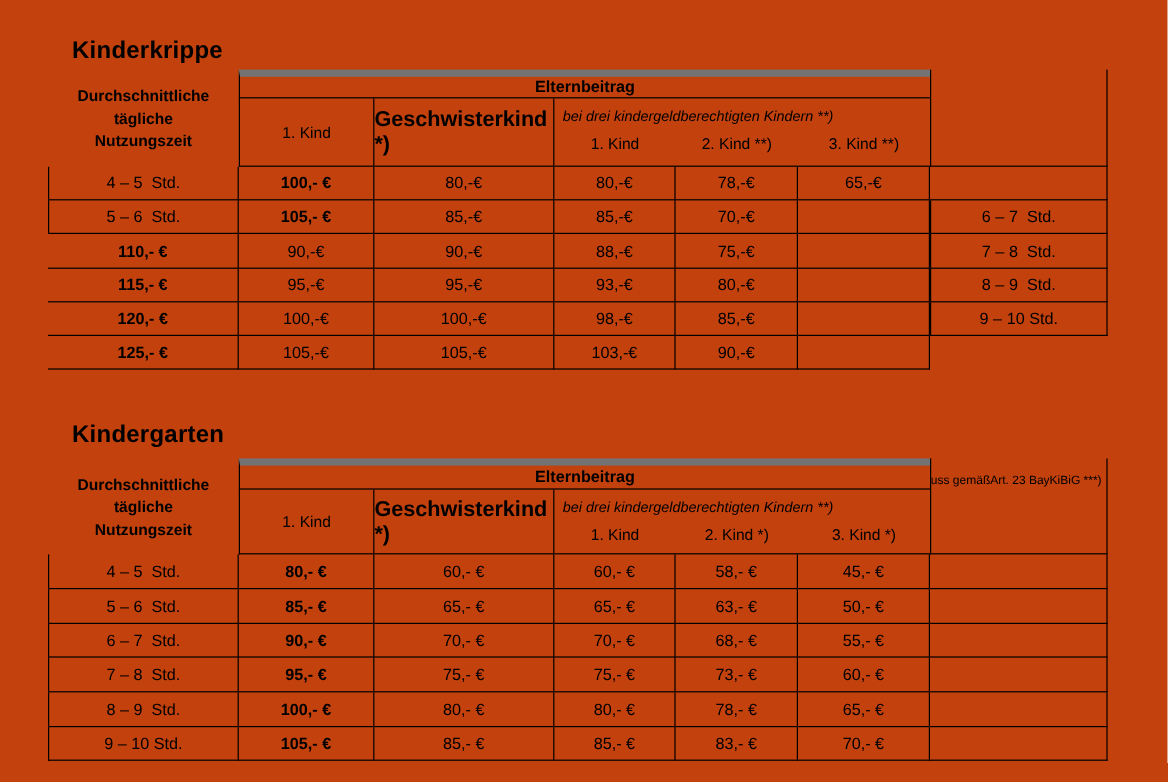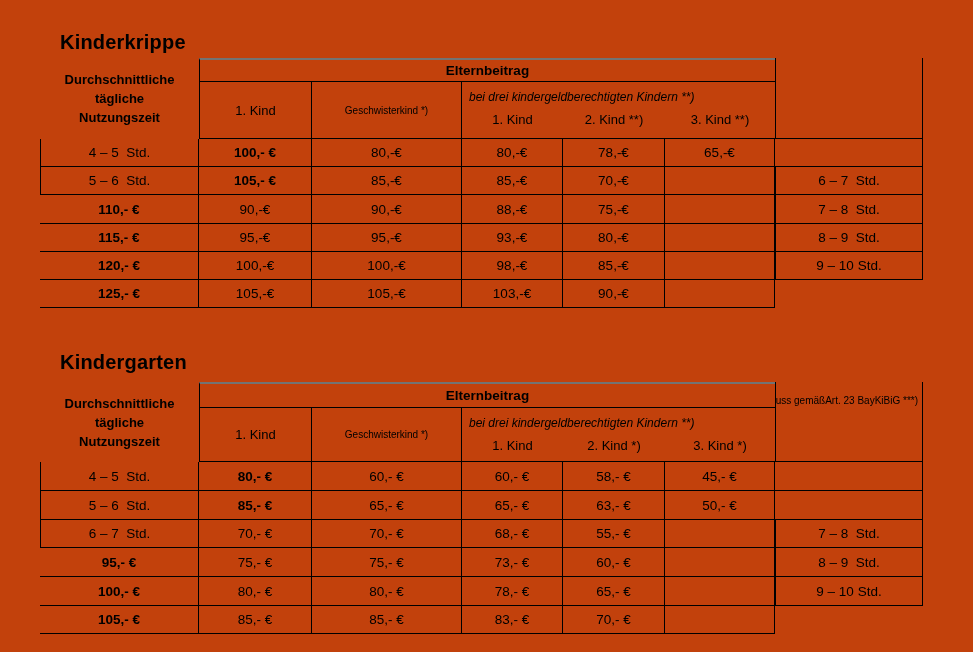--- a/index.html
+++ b/index.html
@@ -10,32 +10,32 @@
   #title1{top:31px;}
   #title2{top:351px;}
 
   .fee-table{position:absolute;left:40px;display:grid;
     grid-template-columns:159px 113px 150px 101px 102px 110px 148px;}
   #table1{top:58px;grid-template-rows:24px 57px 28px 28px 29px 28px 28px 28px;}
   #table2{top:382px;grid-template-rows:26px 54px 29px 29px 28px 29px 29px 28px;}
 
   .c{box-sizing:border-box;display:flex;align-items:center;justify-content:center;
      font-size:13.5px;overflow:hidden;}
-  .bt{border-top:2px solid #737373;}
+  .bt{border-top:6px solid #737373;}
   .bl{border-left:1px solid #000;}
   .br{border-right:1px solid #000;}
   .bb{border-bottom:1px solid #000;}
   .bold{font-weight:bold;}
 
   .time-head{grid-area:1/1/3/2;flex-direction:column;font-weight:bold;font-size:13px;line-height:19px;}
   .eb-band{grid-area:1/2/2/7;font-weight:bold;font-size:13.5px;}
   .note-col{grid-area:1/7/3/8;align-items:flex-start;justify-content:flex-end;
      padding:5px 4px 0 9px;font-size:10px;line-height:27.5px;white-space:nowrap;}
   .kind1-head{grid-area:2/2/3/3;font-size:13px;}
-  .geschw-head{grid-area:2/3/3/4;font-size:10px;}
+  .geschw-head{grid-area:2/3/3/4;font-size:18px;font-weight:bold;}
   .group-head{grid-area:2/4/3/7;box-sizing:border-box;display:flex;flex-direction:column;
      align-items:flex-start;justify-content:flex-start;padding-top:8px;}
   .group-label{font-size:12px;padding-left:7px;white-space:nowrap;font-style:italic;}
   .group-subrow{display:flex;margin-top:8px;font-size:13px;}
   .group-subrow span{display:block;text-align:center;}
   .gs1{width:101px;}.gs2{width:102px;}.gs3{width:110px;}
   .tl{white-space:pre;}
 </style>
 </head>
 <body>
@@ -150,20 +150,21 @@
 
     <div class="c tl bl br bb">5 – 6  Std.</div>
     <div class="c bold br bb">85,- €</div>
     <div class="c br bb">65,- €</div>
     <div class="c br bb">65,- €</div>
     <div class="c br bb">63,- €</div>
     <div class="c br bb">50,- €</div>
     <div class="c br bb"></div>
 
     <div class="c tl bl br bb">6 – 7  Std.</div>
+    <div class="c bold br bb">90,- €</div>
     <div class="c br bb">70,- €</div>
     <div class="c br bb">70,- €</div>
     <div class="c br bb">68,- €</div>
     <div class="c br bb">55,- €</div>
     <div class="c br bb"></div>
 
     <div class="c tl bl br bb">7 – 8  Std.</div>
     <div class="c bold br bb">95,- €</div>
     <div class="c br bb">75,- €</div>
     <div class="c br bb">75,- €</div>

